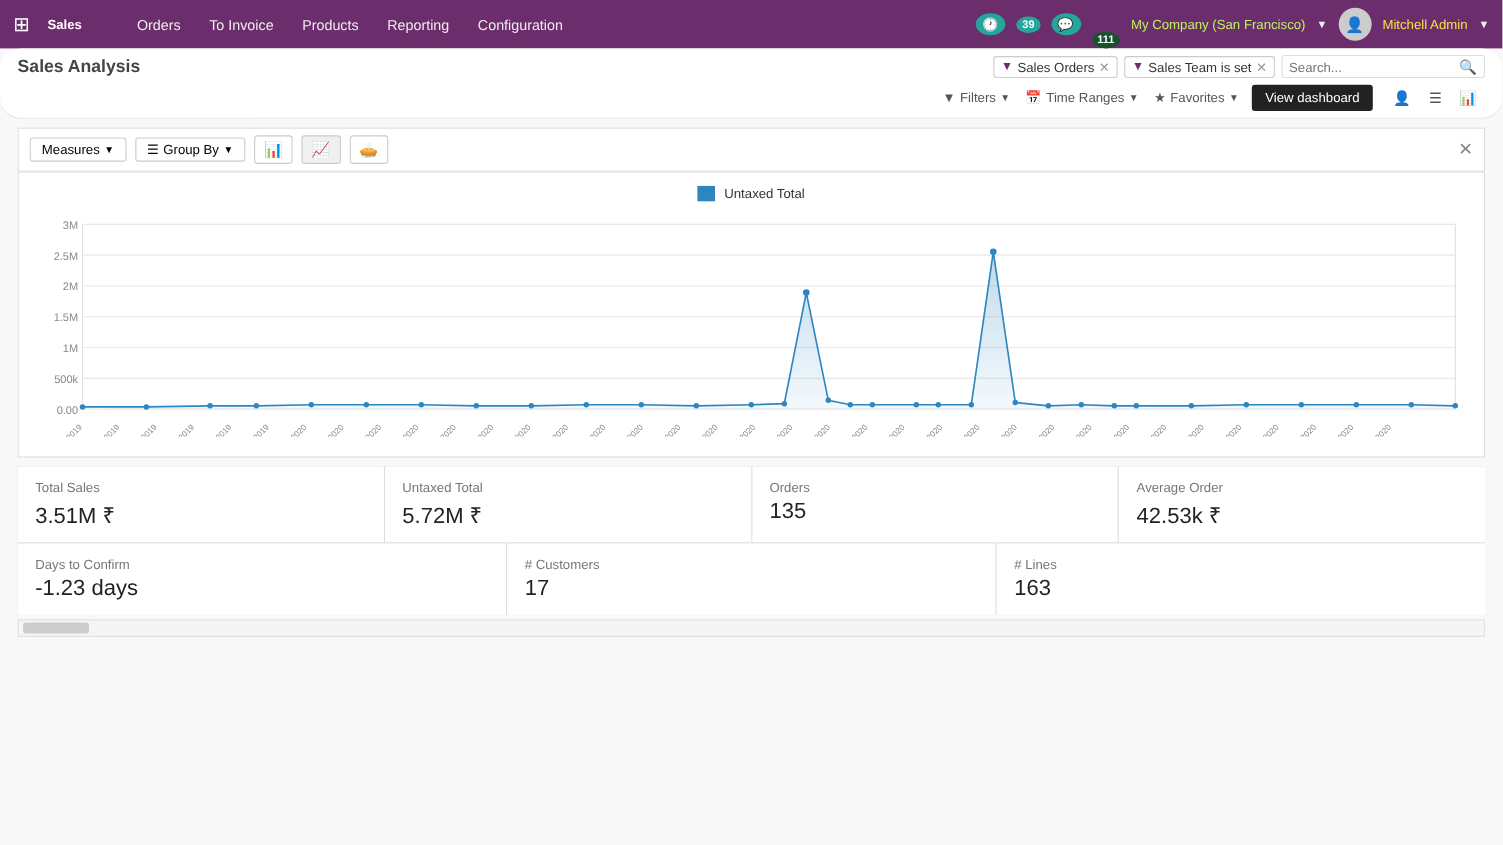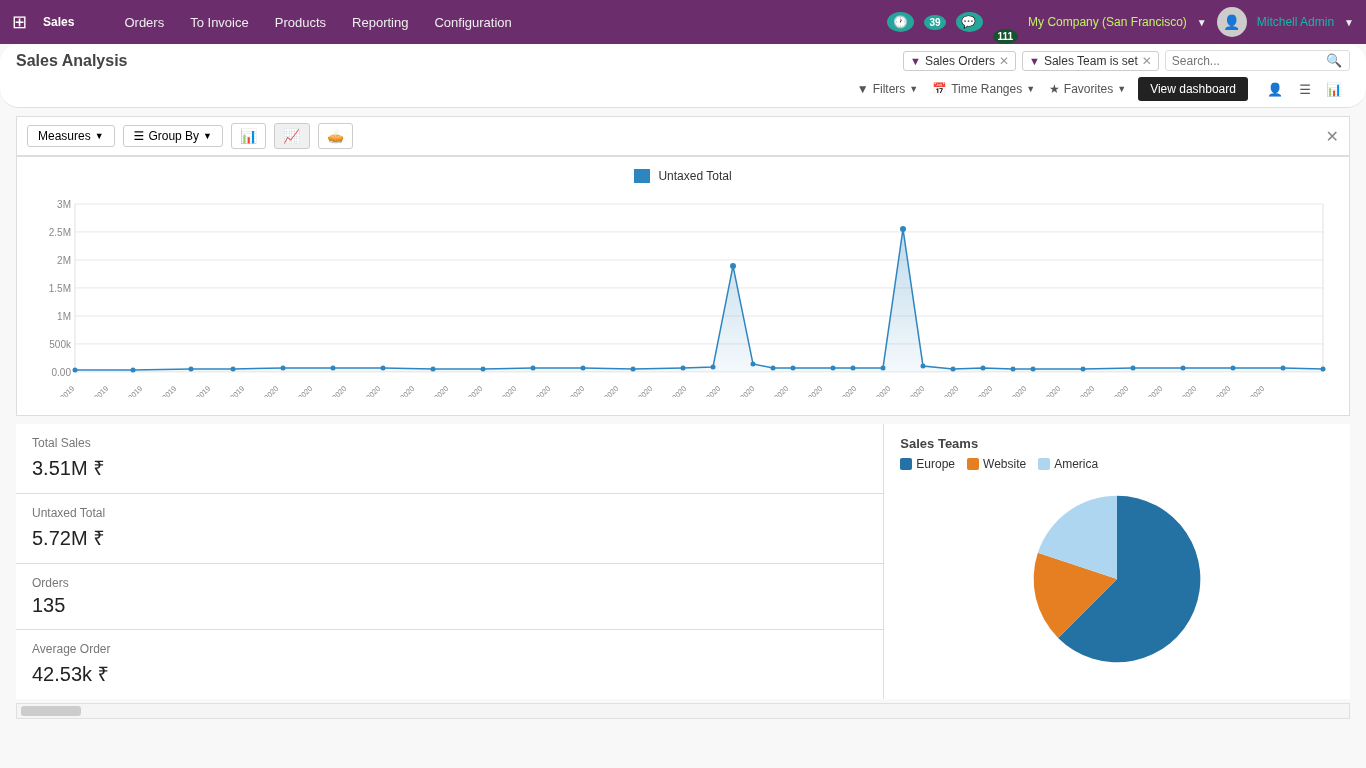--- a/index.html
+++ b/index.html
@@ -22,21 +22,21 @@
       color: #eee; text-decoration: none; padding: 4px 10px;
       border-radius: 3px; font-size: 13px;
     }
     .topnav-right { display: flex; align-items: center; gap: 10px; }
     .badge {
       background: #26a69a; color: #fff; border-radius: 50%;
       font-size: 10px; padding: 2px 5px; font-weight: bold;
     }
     .badge-msg { background: #14532d; margin-top: 28px; }
     .topnav-company { font-size: 12px; color: #bef264; }
-    .topnav-user { font-size: 12px; color: #14b8a6; }
+    .topnav-user { font-size: 12px; color: #fde047; }
     .avatar {
       width: 30px; height: 30px; border-radius: 50%;
       background: #ccc; display: inline-flex; align-items: center; justify-content: center;
       font-size: 14px; color: #666;
     }
     .filter-tag {
       display: inline-flex; align-items: center; gap: 4px;
       background: #fff; border: 1px solid #ccc;
       border-radius: 3px; padding: 2px 6px; font-size: 12px;
     }
@@ -310,66 +310,51 @@
       <text transform="translate(1164,195) rotate(-45)">24 Feb 2020</text>
       <text transform="translate(1198,195) rotate(-45)">26 Feb 2020</text>
       <text transform="translate(1232,195) rotate(-45)">28 Feb 2020</text>
     </g>
   </svg>
 </div>
 
 <div style="display:flex; margin:8px 16px 0; gap:1px; background:#ddd;">
 
   <div style="display:flex; flex-direction:column; flex:4; gap:1px; background:#ddd;">
-    <div style="display:flex; gap:1px; background:#ddd;flex-direction:column;">
+    <div style="display:flex; gap:1px; background:#ddd;">
       <div class="stat-cell" style="flex:1;">
         <div class="stat-label">Total Sales</div>
         <div class="stat-value">3.51M ₹</div>
       </div>
       <div class="stat-cell" style="flex:1;">
         <div class="stat-label">Untaxed Total</div>
         <div class="stat-value">5.72M ₹</div>
       </div>
       <div class="stat-cell" style="flex:1;">
         <div class="stat-label">Orders</div>
         <div class="stat-value">135</div>
       </div>
       <div class="stat-cell" style="flex:1;">
         <div class="stat-label">Average Order</div>
         <div class="stat-value">42.53k ₹</div>
       </div>
     </div>
-  </div>
-
-  <div style="flex:2; background:#fff; padding:12px 16px;">
-    <div class="pie-title">Sales Teams</div>
-    <div class="pie-legend">
-      <div class="pie-legend-item">
-        <div class="pie-dot" style="background:#2471a3;"></div>
-        <span>Europe</span>
-      </div>
-      <div class="pie-legend-item">
-        <div class="pie-dot" style="background:#e67e22;"></div>
-        <span>Website</span>
-      </div>
-      <div class="pie-legend-item">
-        <div class="pie-dot" style="background:#aed6f1;"></div>
-        <span>America</span>
-      </div>
-    </div>
-
-    <div style="display:flex; justify-content:center;">
-      <svg viewBox="-120 -120 240 240" width="200" height="200">
-
-        <path d="M0,0 L0,-100 A100,100 0 1,1 -70.7,70.7 Z" fill="#2471a3"></path>
-
-        <path d="M0,0 L-70.7,70.7 A100,100 0 0,1 -95,-31.4 Z" fill="#e67e22"></path>
-
-        <path d="M0,0 L-95,-31.4 A100,100 0 0,1 0,-100 Z" fill="#aed6f1"></path>
-
-      </svg>
-    </div>
-  </div>
+    <div style="display:flex; gap:1px; background:#ddd;">
+      <div class="stat-cell" style="flex:1;">
+        <div class="stat-label">Days to Confirm</div>
+        <div class="stat-value">-1.23 days</div>
+      </div>
+      <div class="stat-cell" style="flex:1;">
+        <div class="stat-label"># Customers</div>
+        <div class="stat-value">17</div>
+      </div>
+      <div class="stat-cell" style="flex:1;">
+        <div class="stat-label"># Lines</div>
+        <div class="stat-value">163</div>
+      </div>
+    </div>
+  </div>
+
 </div>
 
 <div style="margin:4px 16px; height:16px; background:#f5f5f5; border:1px solid #e0e0e0; display:flex; align-items:center;">
   <div style="width:60px; height:10px; background:#ccc; border-radius:3px; margin:0 4px;"></div>
 </div>
 
 </body></html>

